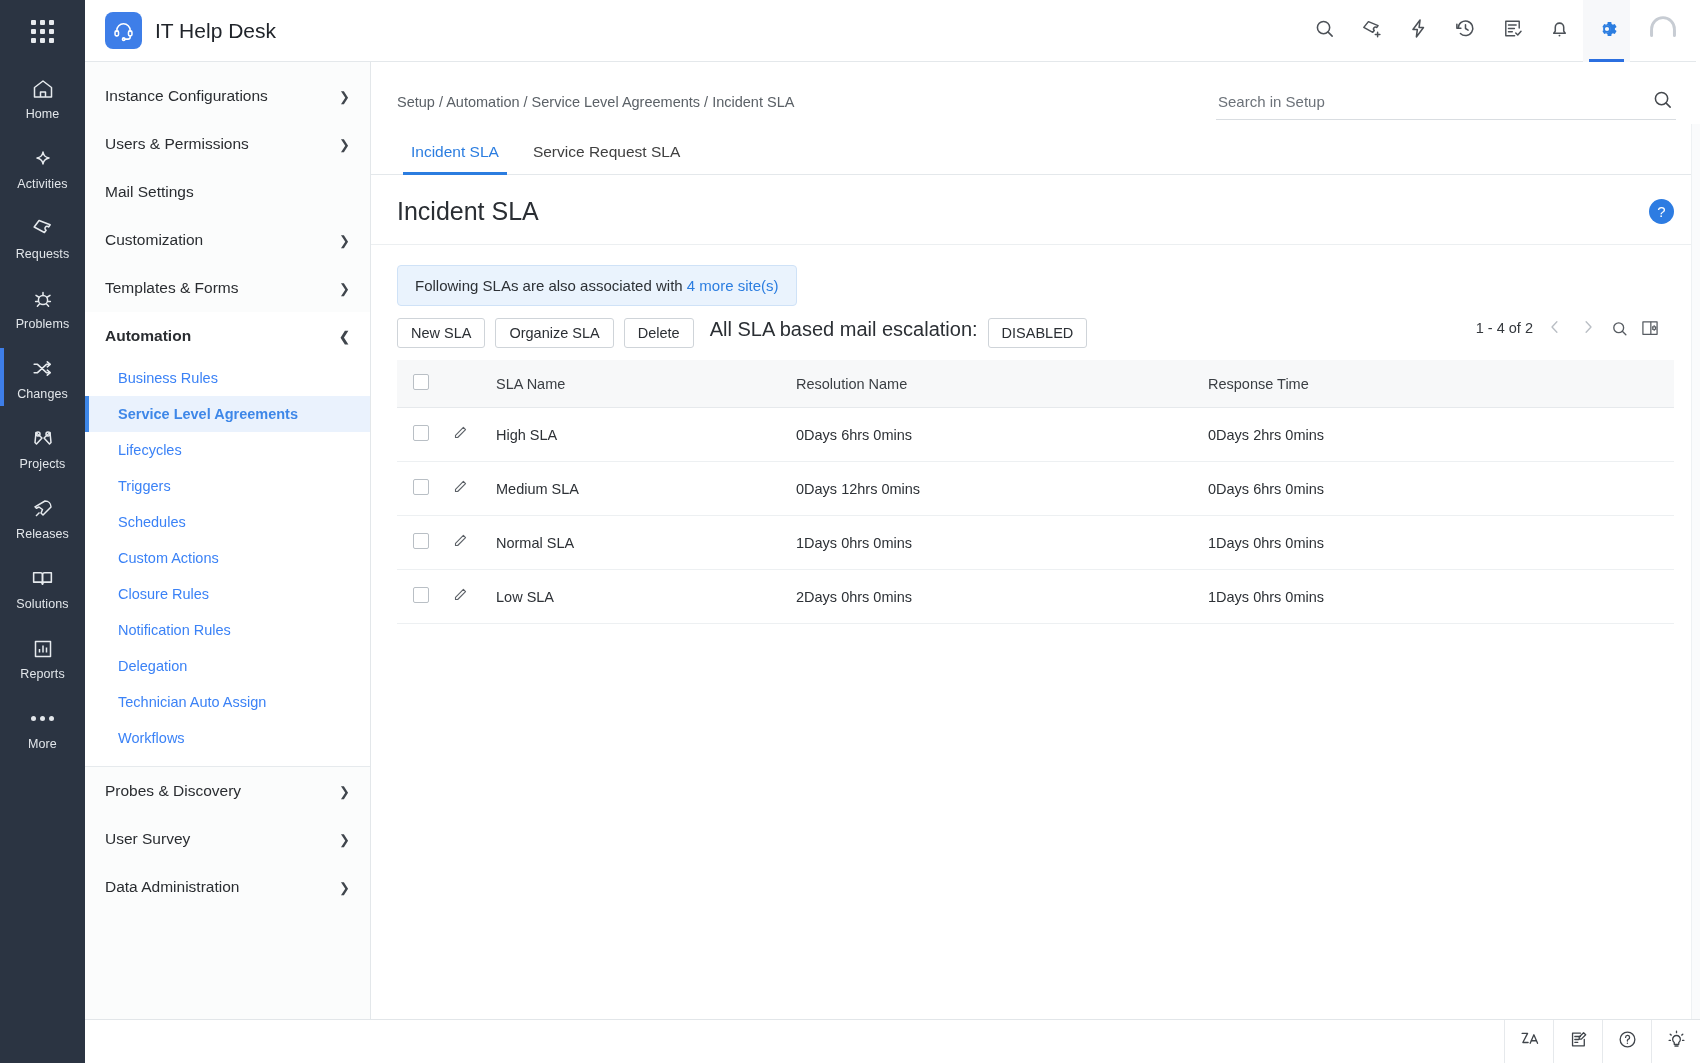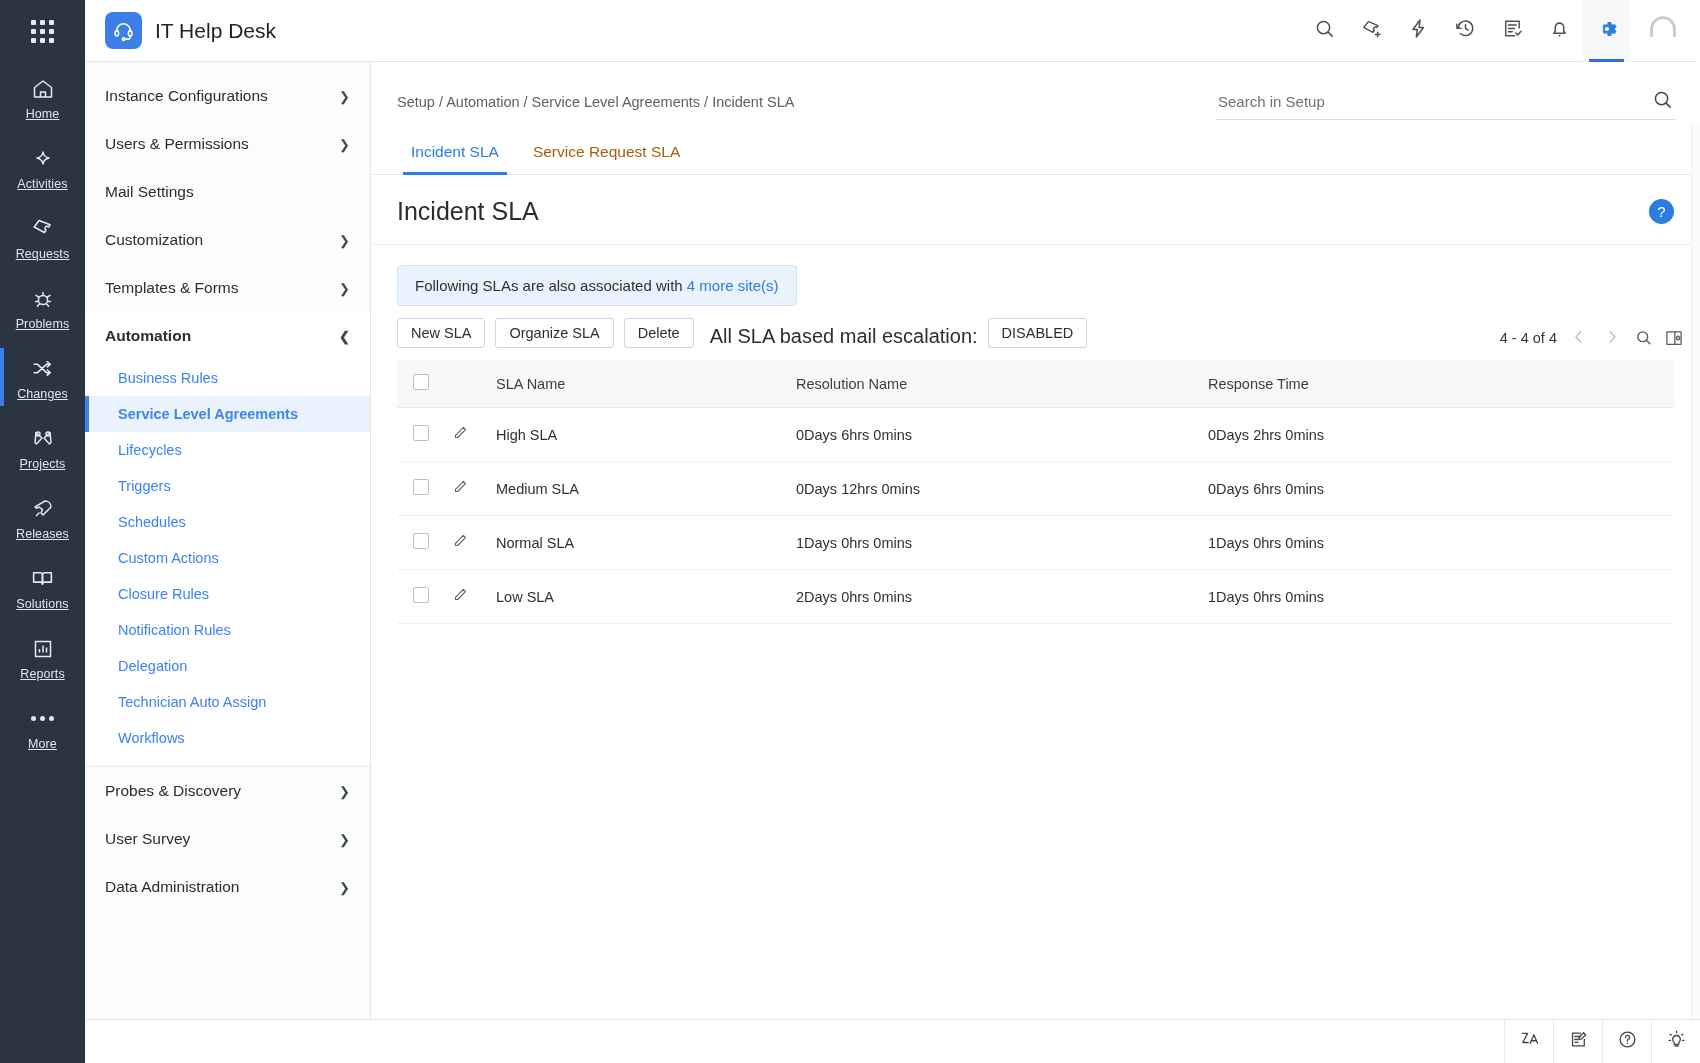--- a/index.html
+++ b/index.html
@@ -21,21 +21,21 @@
     height: 62px; width: 100%;
     display: flex; align-items: center; justify-content: center;
   }
   .grid-dots { display: grid; grid-template-columns: repeat(3, 5px); gap: 4px; }
   .grid-dots i { width: 5px; height: 5px; background: #e7eaee; border-radius: 1px; display: block; }
   .rail-item {
     width: 100%; padding: 13px 0 11px; text-align: center;
     position: relative; cursor: pointer;
   }
   .rail-item .ri-ico { height: 27px; display: flex; align-items: center; justify-content: center; }
-  .rail-item .ri-lbl { font-size: 12.5px; margin-top: 5px; color: #e2e6ea; letter-spacing: .1px; text-decoration: underline; }
+  .rail-item .ri-lbl { font-size: 12.5px; margin-top: 5px; color: #e2e6ea; letter-spacing: .1px; }
   .rail-item.active::before {
     content: ""; position: absolute; left: 0; top: 6px; bottom: 6px;
     width: 4px; background: #3e7ee8;
   }
   .dots3 { display: flex; gap: 4px; align-items: center; justify-content: center; height: 27px; }
   .dots3 i { width: 5px; height: 5px; border-radius: 50%; background: #e2e6ea; display: block; }
 
   
   .setup-pane {
     width: 286px; flex: 0 0 286px; background: #fbfcfc;
@@ -104,21 +104,21 @@
     font-size: 15px; color: #33383d; padding: 5px 34px 9px 2px;
     font-family: "Liberation Sans", sans-serif; outline: none;
   }
   .search-inp::placeholder { color: #6c7279; }
   .search-btn {
     position: absolute; right: 2px; top: 0px; background: none; border: none; cursor: pointer; color: #45494e;
   }
 
   .tabs { display: flex; gap: 6px; padding: 16px 26px 0 26px; border-bottom: 1px solid #e4e8eb; }
   .tab {
-    font-size: 15.5px; color: #a16207; padding: 7px 14px 13px; cursor: pointer; position: relative;
+    font-size: 15.5px; color: #404040; padding: 7px 14px 13px; cursor: pointer; position: relative;
   }
   .tab.active { color: #2b7de0; }
   .tab.active::after {
     content: ""; position: absolute; left: 6px; right: 6px; bottom: -1px; height: 3px; background: #2b7de0;
   }
 
   .page-head {
     display: flex; align-items: center; padding: 22px 26px 18px 26px; border-bottom: 1px solid #eceff1;
   }
   .page-title { font-size: 25px; color: #2a2e33; font-weight: normal; }
@@ -128,21 +128,21 @@
   }
 
   .notice {
     margin: 20px 26px 0 26px; display: inline-block; align-self: flex-start;
     background: #eaf3fd; border: 1px solid #cfe2f7; border-radius: 4px;
     padding: 11px 17px; font-size: 15px; color: #2c3035;
   }
   .notice b { font-weight: normal; }
   .notice a { color: #2b7de0; text-decoration: none; cursor: pointer; }
 
-  .toolbar { display: flex; align-items: flex-end; padding: 12px 16px 12px 26px; gap: 10px; }
+  .toolbar { display: flex; align-items: flex-start; padding: 12px 40px 12px 26px; gap: 10px; }
   .btn {
     background: #fff; border: 1px solid #cfd4d9; border-radius: 3px;
     font-size: 14.5px; color: #2b2f34; padding: 6px 13px; cursor: pointer;
     font-family: "Liberation Sans", sans-serif;
   }
   .tb-label { font-size: 20px; color: #2b2f34; margin-left: 6px; }
   .tb-right { margin-left: auto; display: flex; align-items: center; gap: 11px; }
   .pager-count { font-size: 14.5px; color: #34383d; }
   .pg-btn { background: none; border: none; cursor: pointer; color: #b9bec4; padding: 0 2px; line-height: 1; }
   .ic-btn { background: none; border: none; cursor: pointer; color: #5b6views; padding: 0; color: #565b61; display: flex; }
@@ -503,21 +503,21 @@
       </div>
 
       <div class="toolbar">
         <button class="btn">New SLA</button>
         <button class="btn">Organize SLA</button>
         <button class="btn">Delete</button>
         <span class="tb-label">All SLA based mail escalation:</span>
         <button class="btn">DISABLED</button>
 
         <div class="tb-right">
-          <span class="pager-count">4 - 4 of 4</span>
+          <span class="pager-count">1 - 4 of 2</span>
           <button class="pg-btn">
             <svg width="18" height="18" viewBox="0 0 24 24" fill="none" stroke="#b9bec4" stroke-width="1.8" stroke-linecap="round" stroke-linejoin="round">
                 <path d="M14.5 5 8 12l6.5 7"></path>
               </svg>
           </button>
           <button class="pg-btn">
             <svg width="18" height="18" viewBox="0 0 24 24" fill="none" stroke="#b9bec4" stroke-width="1.8" stroke-linecap="round" stroke-linejoin="round">
                 <path d="M9.5 5 16 12l-6.5 7"></path>
               </svg>
           </button>

